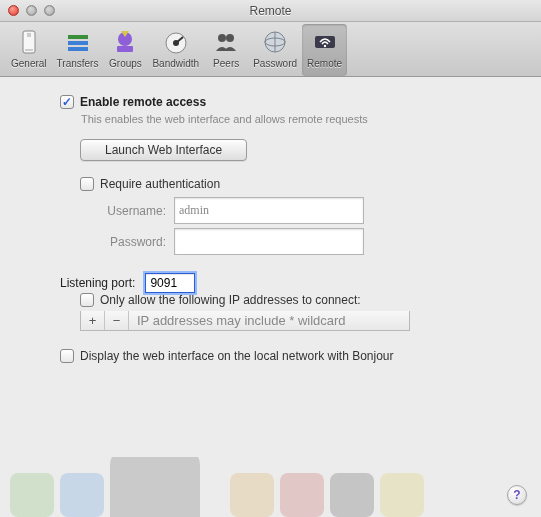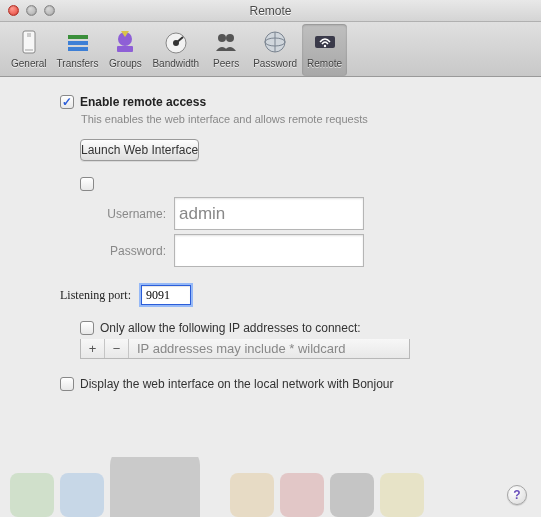--- a/index.html
+++ b/index.html
@@ -116,48 +116,48 @@
   }
   .bold { font-weight: bold; color:#222;}
   .desc {
     color: #888;
     font-size: 11px;
     margin: 2px 0 14px 21px;
   }
 
   .btn {
     display: inline-block;
-    padding: 3px 0;
+    padding: 3px 24px;
     border: 1px solid #9a9a9a;
     border-radius: 4px;
     background: linear-gradient(#fdfdfd, #dedede);
     font-size: 12px;
     color: #333;
     box-shadow: 0 1px 0 rgba(0,0,0,0.08);
     cursor: pointer;
     margin-left: 20px;
     margin-bottom: 16px;
     text-align: center;
   }
 
   .auth-row { margin-left: 28px; display:flex; align-items:center; margin-bottom:4px;}
   .auth-label { width: 78px; text-align: right; margin-right: 8px; color:#888;}
   .text-input {
     border: 1px solid #b5b5b5;
     box-shadow: inset 0 1px 2px rgba(0,0,0,0.12);
     background: #fff;
-    height: 33px;
+    height: 27px;
     padding: 0 4px;
-    font-size: 17px;
-    font-family: Liberation Sans, sans-serif;
+    font-size: 12px;
+    font-family: Liberation Serif, serif;
     width: 190px;
     color:#888;
   }
 
-  .port-row { margin-top: 18px; margin-bottom: 16px; display:flex; align-items:center;font-family:Liberation Serif, serif;}
+  .port-row { margin-top: 18px; display:flex; align-items:center;}
   .port-label { margin-right: 10px; color:#222;}
   .port-input {
     border: 1px solid #2b5dd8;
     box-shadow: 0 0 0 2px rgba(93,151,255,0.6), inset 0 1px 1px rgba(0,0,0,0.1);
     background:#fff;
     width: 50px;
     height: 20px;
     padding: 0 4px;
     font-size:12px;
     font-family:inherit;
@@ -326,20 +326,21 @@
   <div class="row">
     <span class="checkbox checked"></span>
     <span class="bold">Enable remote access</span>
   </div>
   <div class="desc">This enables the web interface and allows remote requests</div>
 
   <span class="btn">Launch Web Interface</span>
 
   <div class="row" style="margin-left:20px; margin-bottom:6px;">
     <span class="checkbox"></span>
+    <span>Require authentication</span>
   </div>
 
   <div class="auth-row">
     <span class="auth-label">Username:</span>
     <input class="text-input" value="admin" style="">
   </div>
   <div class="auth-row">
     <span class="auth-label">Password:</span>
     <input type="password" class="text-input" value="" style="">
   </div>

